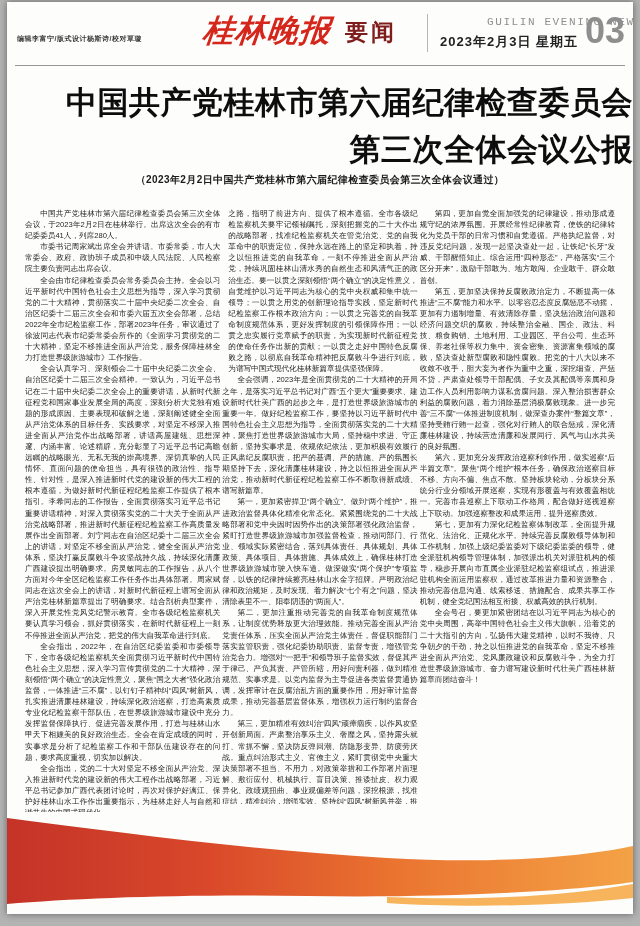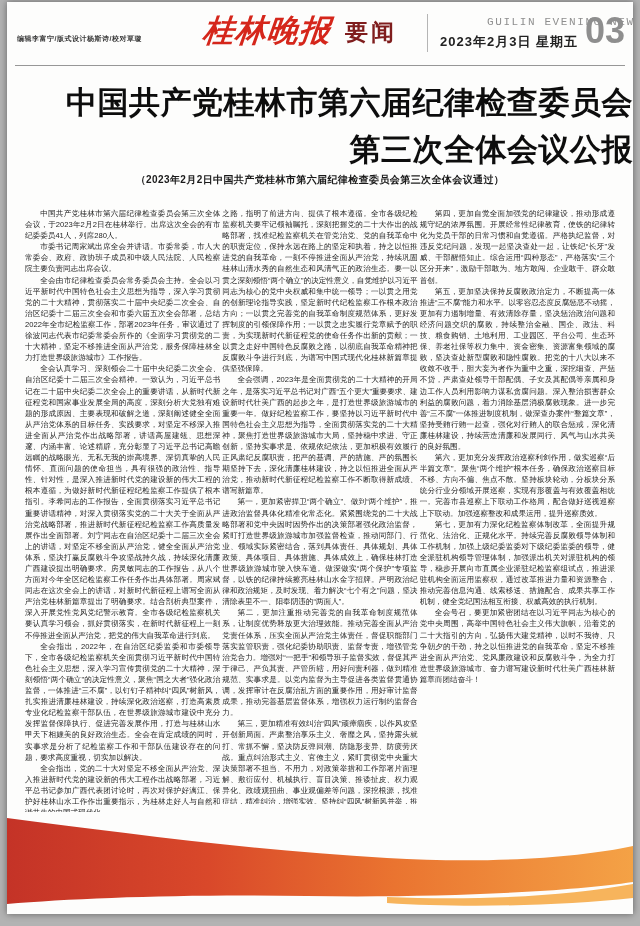--- a/index.html
+++ b/index.html
@@ -59,21 +59,21 @@
   }
   .col{
     flex:1 1 0;overflow:hidden;
     font-size:7.6px;line-height:11.1px;color:#262626;
     text-align:justify;
   }
   .col-1{height:604px;}
   .col-2{height:596px;}
   .col-3{height:652px;}
   .col p{margin:0;text-indent:2em;}
-  .col p.noindent{text-indent:0;}
+  .col p.noindent{text-indent:0;margin-left:6px;}
   
   .wave{position:absolute;left:0;bottom:4px;width:626px;height:106px;}
 </style>
 </head>
 <body>
 
 <div class="paper">
 
   <div class="masthead">
     <div class="credits">编辑李富宁/版式设计杨斯诗/校对覃璇</div>

